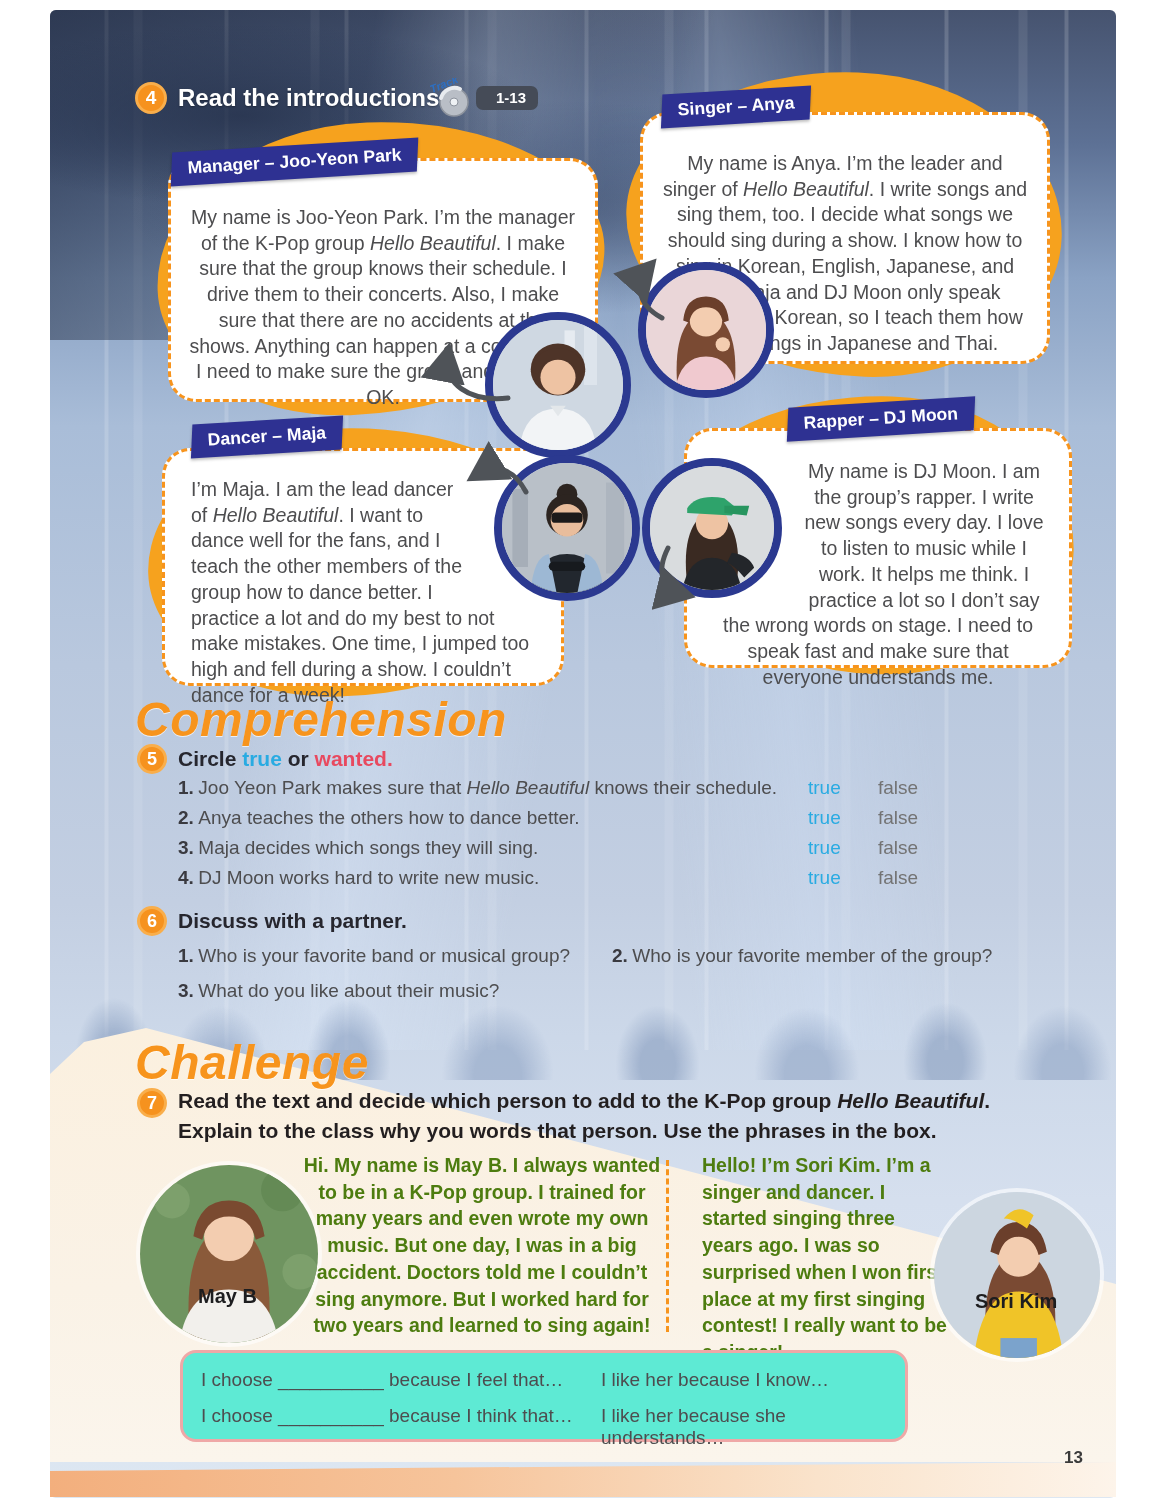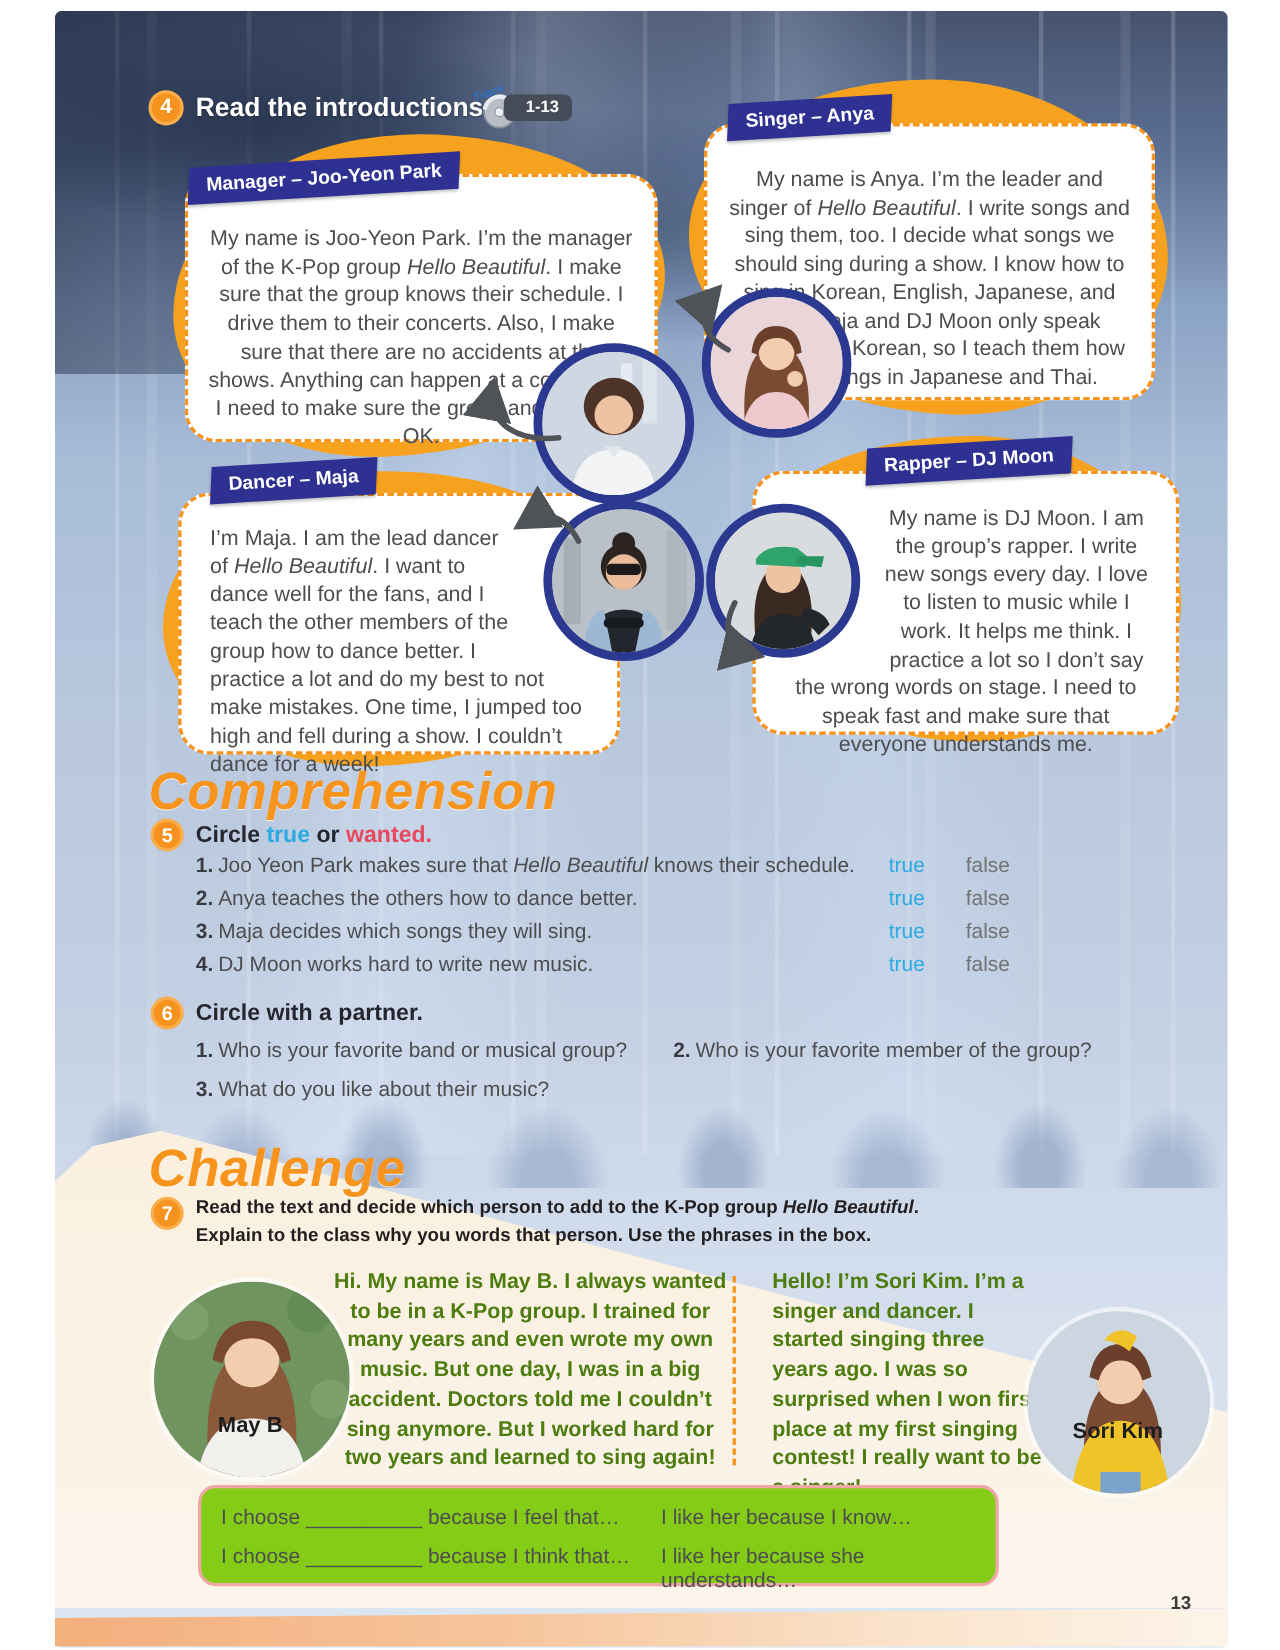--- a/index.html
+++ b/index.html
@@ -72,21 +72,21 @@
   .photo svg { display:block; width:100%; height:100%; }
 
   
   .q-num { font-weight:bold; color:#3a3a40; font-size:19px; }
   .tf-true { color:#29abe2; font-size:19px; }
   .tf-false { color:#737373; font-size:19px; }
 
   
   .chalTxt { font-size:19.5px; color:#4d7c0f; line-height:1.37;font-weight:bold; }
   .divider { border-left:3px dashed #f7941d; }
-  #phraseBox { background:#84cc16; border:3px solid #efa8a7; border-radius:16px; }
+  #phraseBox { background:#5eead4; border:3px solid #efa8a7; border-radius:16px; }
   .phrase { font-size:19px; color:#4d4d4f; }
   .pname { font-weight:bold; font-size:20px; color:#1d1d1f; }
 
   .trackPill { background:#454b57; border-radius:7px; color:#fff; font-weight:bold; font-size:15px;
     padding:3px 12px 4px 20px; }
   #pageNum { font-size:17px; color:#3a3a3a; font-weight:bold; }
 </style>
 </head>
 <body>
 
@@ -109,21 +109,21 @@
 
   <div class="abs" style="left:430px; top:78px; width:44px; height:40px;">
     <svg viewBox="0 0 44 40">
       <circle cx="24" cy="24" r="14" fill="#b9bec6"></circle>
       <circle cx="24" cy="24" r="14" fill="none" stroke="#8d939d" stroke-width="1.5"></circle>
       <path d="M11 20 A14 14 0 0 1 30 11" fill="none" stroke="#e8ebef" stroke-width="4" stroke-linecap="round"></path>
       <circle cx="24" cy="24" r="4" fill="#eef1f4" stroke="#8d939d"></circle>
       <text x="2" y="12" font-size="11" font-weight="bold" font-style="italic" fill="#2d6fc2" transform="rotate(-22 10 14)">Track</text>
     </svg>
   </div>
-  <div class="trackPill abs" style="left:458px; top:86px;">1-13</div>
+  <div class="trackPill abs" style="left:476px; top:86px;">1-13</div>
 
   <div class="blob abs" style="left:157px; top:122px; width:448px; height:292px; border-radius:48% 52% 58% 42% / 55% 45% 55% 45%; transform:rotate(-2deg);"></div>
   <div class="blob abs" style="left:626px; top:72px; width:436px; height:304px; border-radius:52% 48% 44% 56% / 48% 52% 48% 52%; transform:rotate(2deg);"></div>
   <div class="blob abs" style="left:148px; top:428px; width:426px; height:268px; border-radius:46% 54% 56% 44% / 52% 48% 52% 48%; transform:rotate(-1.5deg);"></div>
   <div class="blob abs" style="left:670px; top:396px; width:404px; height:278px; border-radius:54% 46% 48% 52% / 46% 54% 46% 54%; transform:rotate(1.5deg);"></div>
 
   <div class="bubble abs" style="left:168px; top:158px; width:430px; height:244px;">
     <p class="bubTxt" style="text-align:center; margin-top:30px;"><span>My name is Joo-Yeon Park. I’m the manager of the K-Pop group </span><span class="it">Hello Beautiful</span><span>. I make sure that the group knows their schedule. I drive them to their concerts. Also, I make sure that there are no accidents at the shows. Anything can happen at a concert, so I need to make sure the group and fans are OK.</span></p>
   </div>
   <div class="tag abs" style="left:172px; top:145px;"><span>Manager – Joo-Yeon Park</span></div>
@@ -236,40 +236,40 @@
       <span class="q-num">4.</span>
       <span class="bodyTxt"> <span>DJ Moon works hard to write new music.</span><span class="it"></span><span></span></span>
       <span class="tf-true abs" style="left:630px; top:0;">true</span>
       <span class="tf-false abs" style="left:700px; top:0;">false</span>
     </div>
   </div>
 
   <div class="numBadge abs" style="left:137px; top:906px; width:30px; height:30px; font-size:18px;">
     <span>6</span>
   </div>
-  <div class="exTitle abs" style="left:178px; top:909px;">Circle with a partner.</div>
+  <div class="exTitle abs" style="left:178px; top:909px;">Discuss with a partner.</div>
   <div class="abs" style="left:178px; top:945px;">
     <span class="q-num">1.</span>
     <span class="bodyTxt">Who is your favorite band or musical group?</span>
   </div>
   <div class="abs" style="left:612px; top:945px;">
     <span class="q-num">2.</span>
     <span class="bodyTxt">Who is your favorite member of the group?</span>
   </div>
   <div class="abs" style="left:178px; top:980px;">
     <span class="q-num">3.</span>
     <span class="bodyTxt">What do you like about their music?</span>
   </div>
 
   <div class="secHeading abs" style="left:135px; top:1035px;">Challenge</div>
 
   <div class="numBadge abs" style="left:137px; top:1088px; width:30px; height:30px; font-size:18px;">
     <span>7</span>
   </div>
-  <div class="abs" style="left:178px; top:1086px; width:880px; font-size:17px; font-weight:bold; color:#231f20; line-height:1.45;">
+  <div class="abs" style="left:178px; top:1086px; width:880px; font-size:21px; font-weight:bold; color:#231f20; line-height:1.45;">
     <span>Read the text and decide which person to add to the K-Pop group </span><span class="it">Hello Beautiful</span><span>.</span><br>
     <span>Explain to the class why you words that person. Use the phrases in the box.</span>
   </div>
 
   <div class="abs" style="left:140px; top:1165px; width:178px; height:178px; border-radius:50%; overflow:hidden; box-shadow:0 0 0 4px rgba(255,255,255,.6);">
     <svg viewBox="0 0 100 100" style="width:100%;height:100%;display:block;">
       <rect width="100" height="100" fill="#6f9460"></rect>
       <circle cx="18" cy="20" r="10" fill="#7da06c"></circle>
         <circle cx="80" cy="14" r="12" fill="#648a55"></circle>
         <circle cx="90" cy="60" r="10" fill="#7da06c"></circle>

